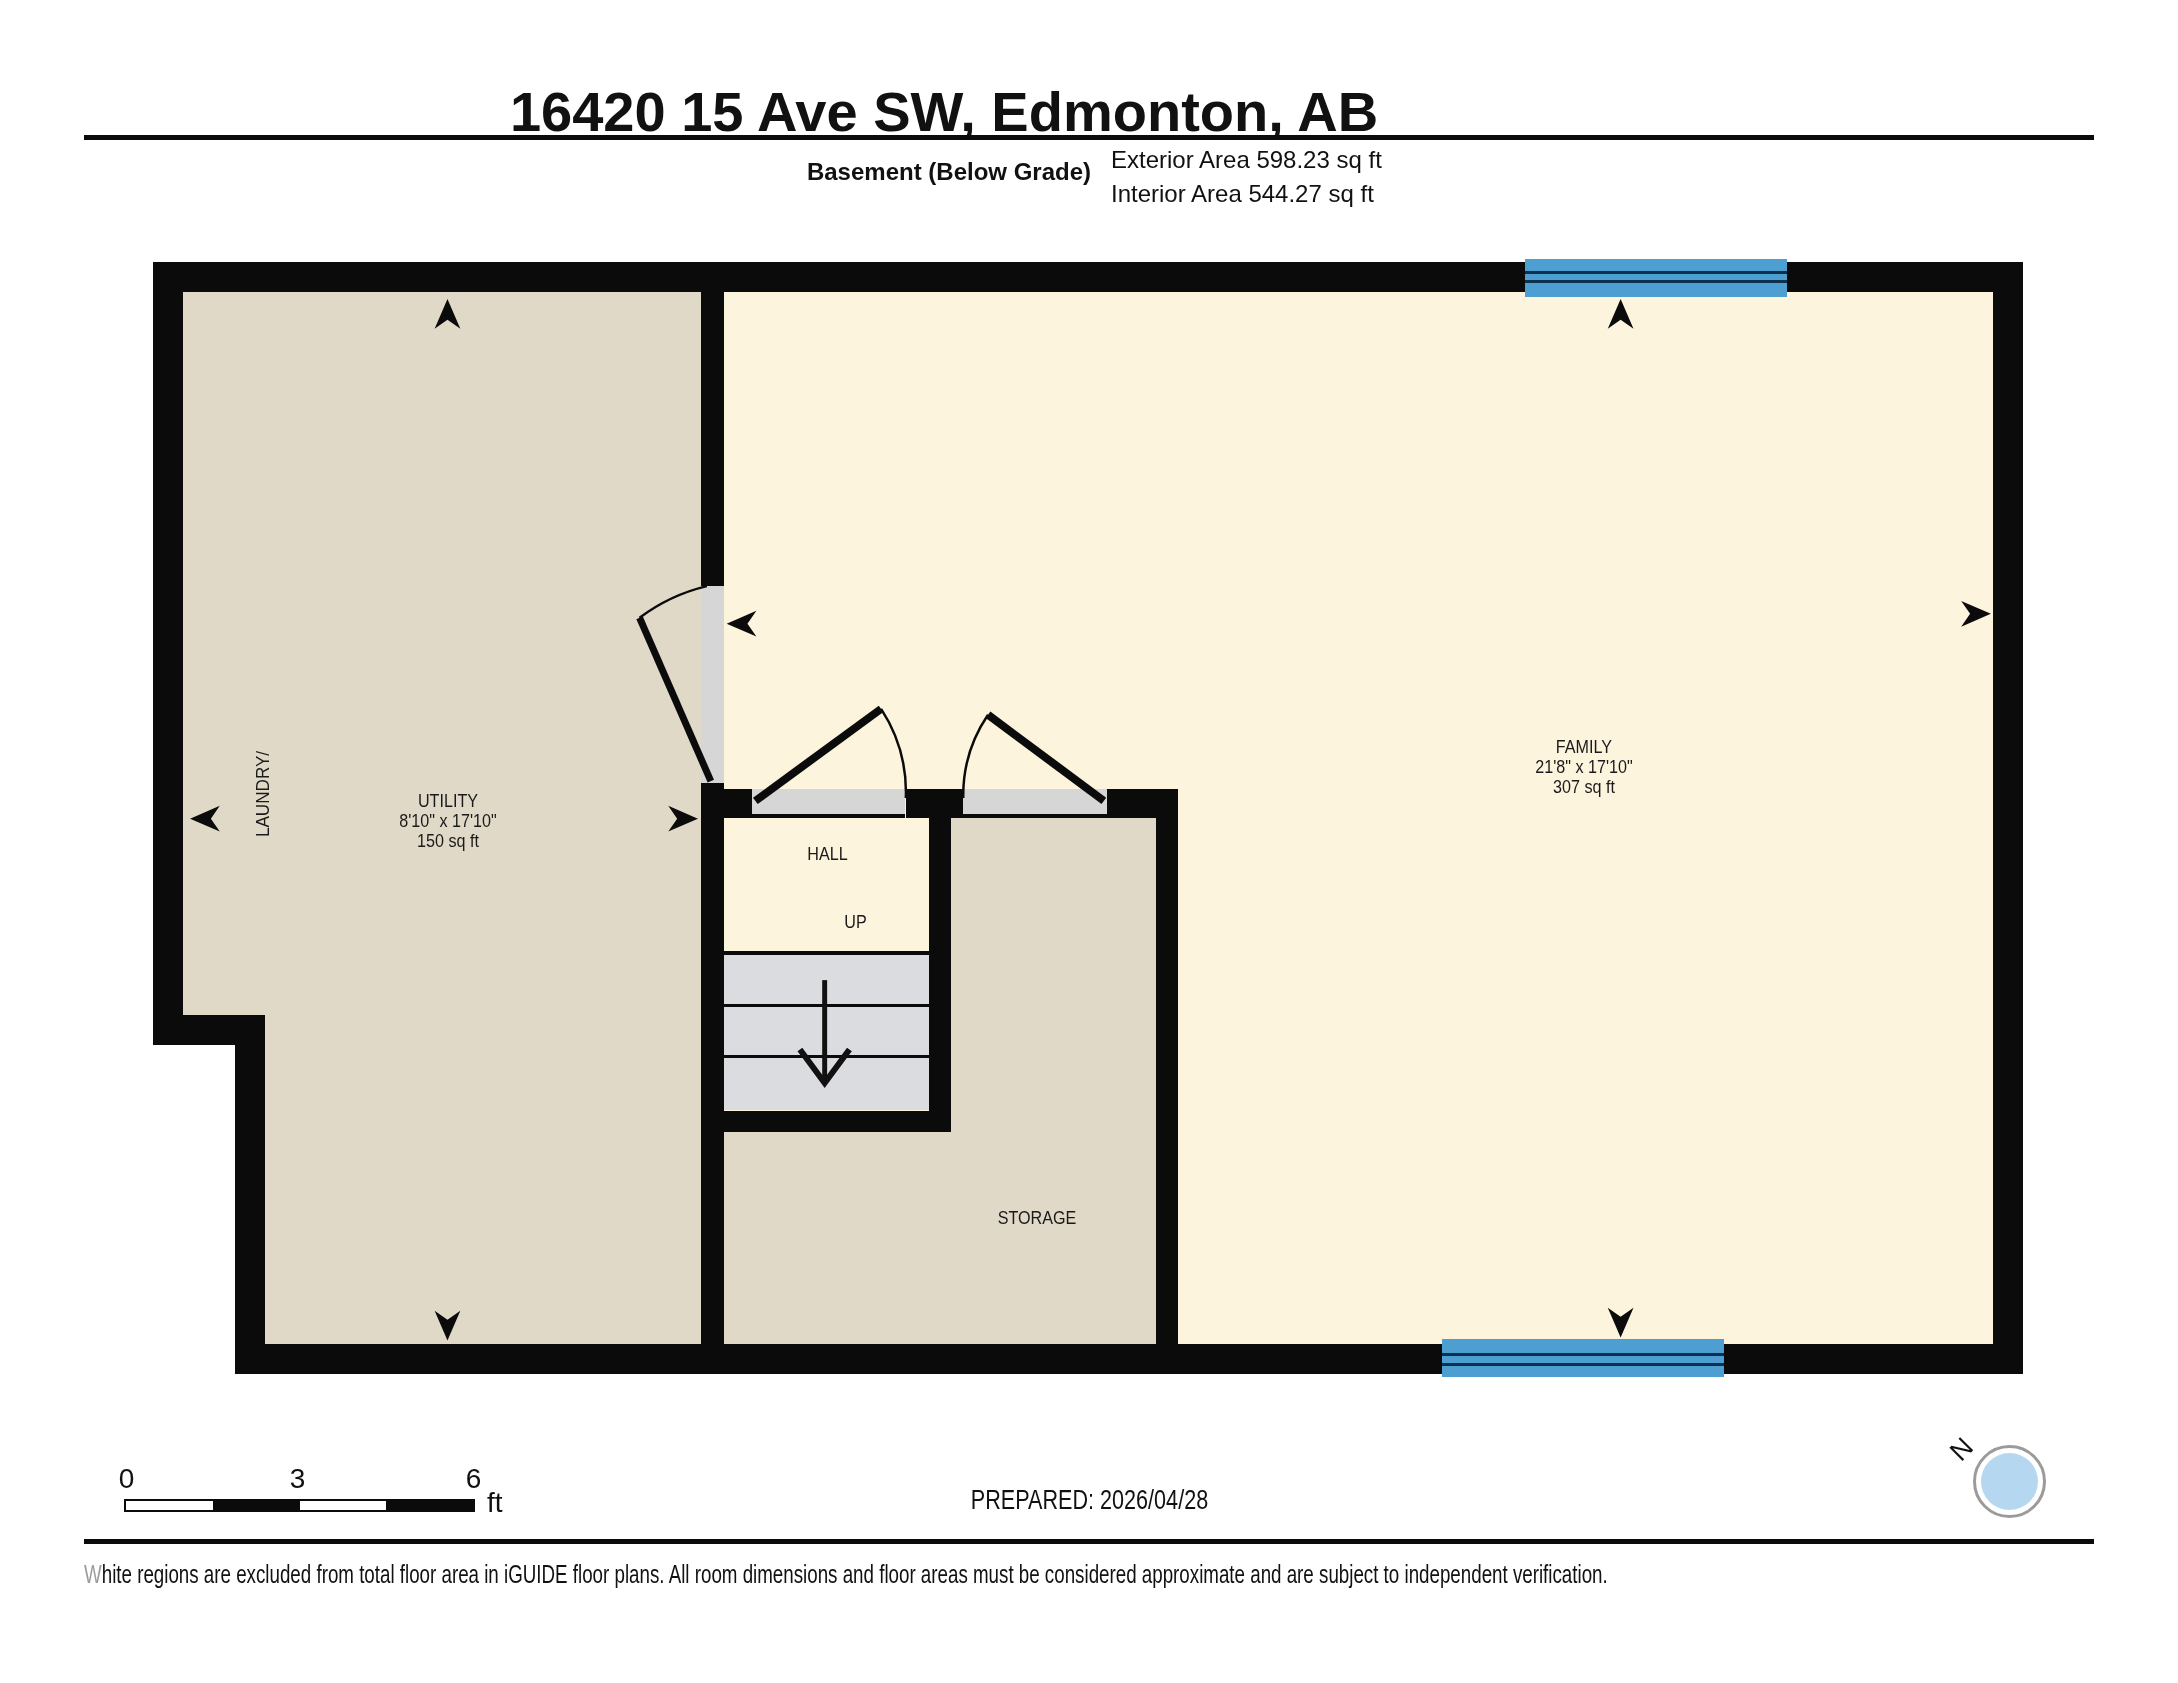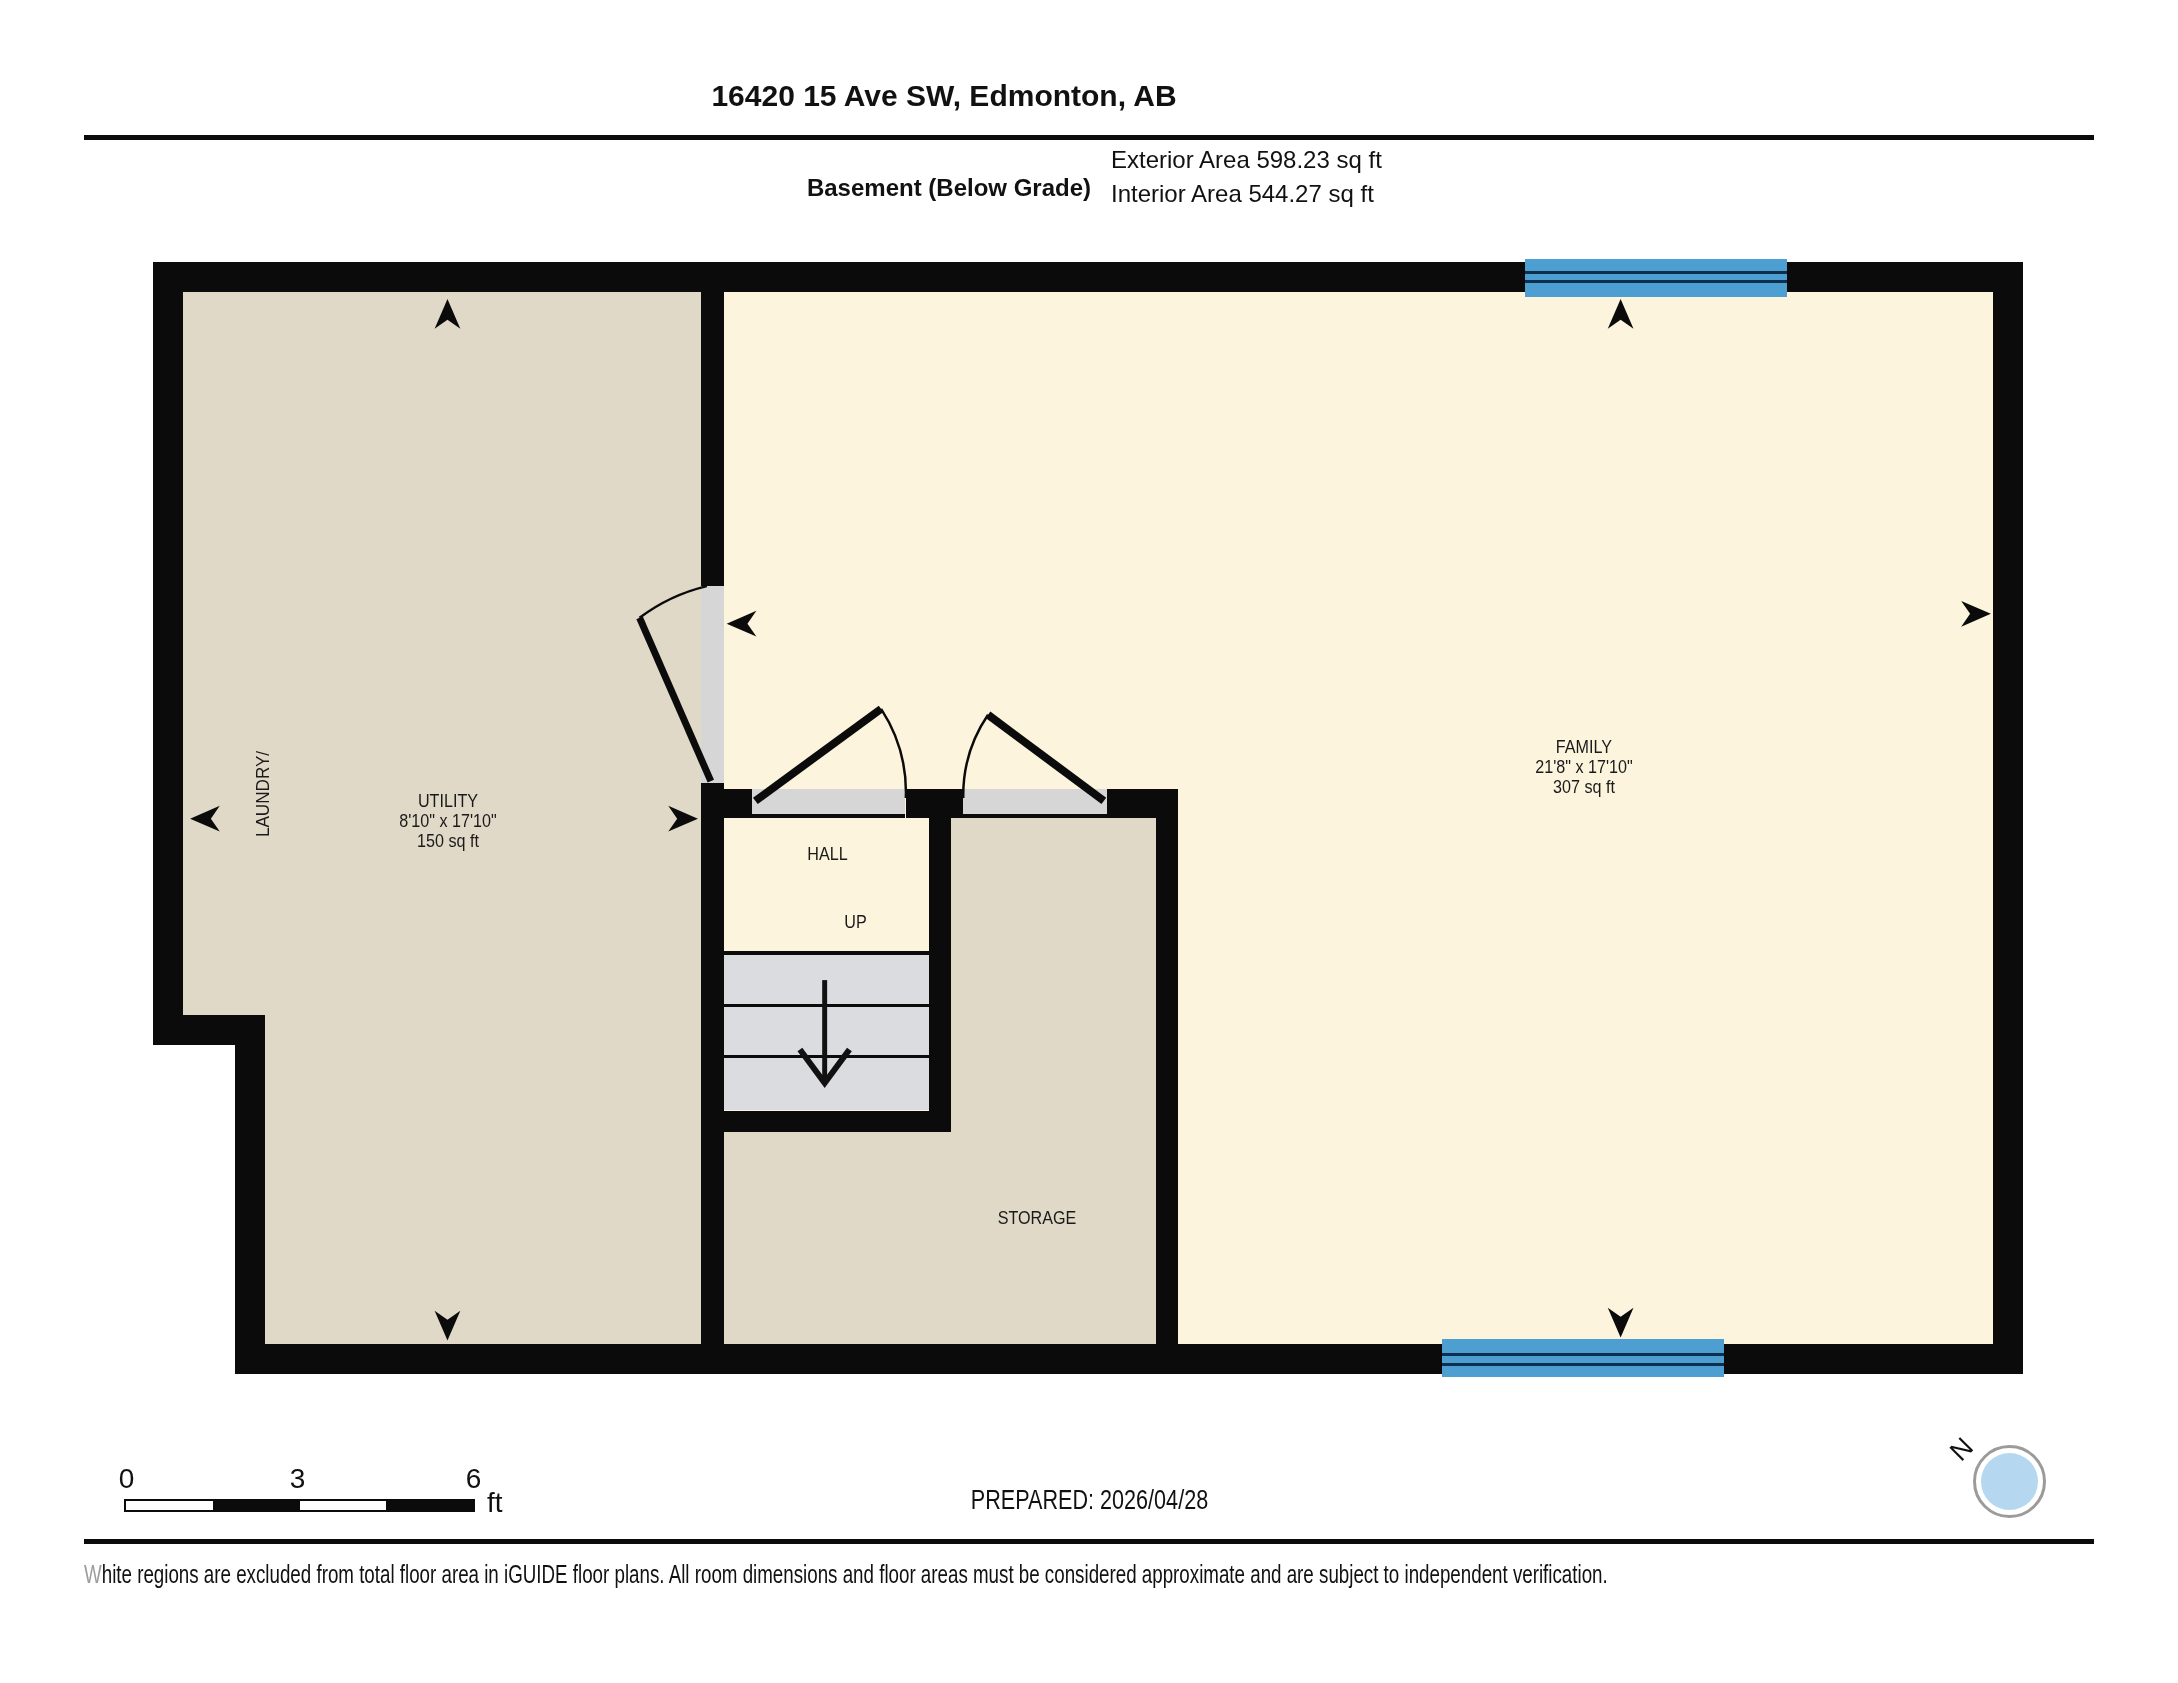--- a/index.html
+++ b/index.html
@@ -1,22 +1,22 @@
 <!DOCTYPE html>
 <html><head>
 <meta charset="utf-8">
 <style>
   html,body{margin:0;padding:0;background:#fff;}
   .page{position:relative;width:2178px;height:1683px;background:#ffffff;overflow:hidden;
         font-family:"Liberation Sans", sans-serif;color:#111;}
   .abs{position:absolute;}
   
-  .title{left:0;top:79px;width:1888px;text-align:center;font-size:30px;font-weight:bold;letter-spacing:0px;}
+  .title{left:0;top:79px;width:1888px;text-align:center;font-size:56px;font-weight:bold;letter-spacing:0px;}
   .rule{left:84px;width:2010px;height:5px;background:#0b0b0b;}
-  .floor-label{left:594px;top:158px;width:497px;text-align:right;font-size:24px;font-weight:bold;margin-top:16px;}
+  .floor-label{left:594px;top:158px;width:497px;text-align:right;font-size:24px;font-weight:bold;}
   .area-lines{left:1111px;top:143px;font-size:24px;line-height:34px;white-space:nowrap;}
   
   .room{position:absolute;}
   .beige{background:#e1d9c8;}
   .cream{background:#fcf4dd;}
   .stairs{background:#dbdce0;}
   .wall{position:absolute;background:#0b0b0b;}
   .opening{position:absolute;background:#d6d6d6;border-bottom:4px solid #0b0b0b;box-sizing:border-box;}
   .jamb{position:absolute;background:#d6d6d6;}
   .tread{position:absolute;background:#0b0b0b;}

